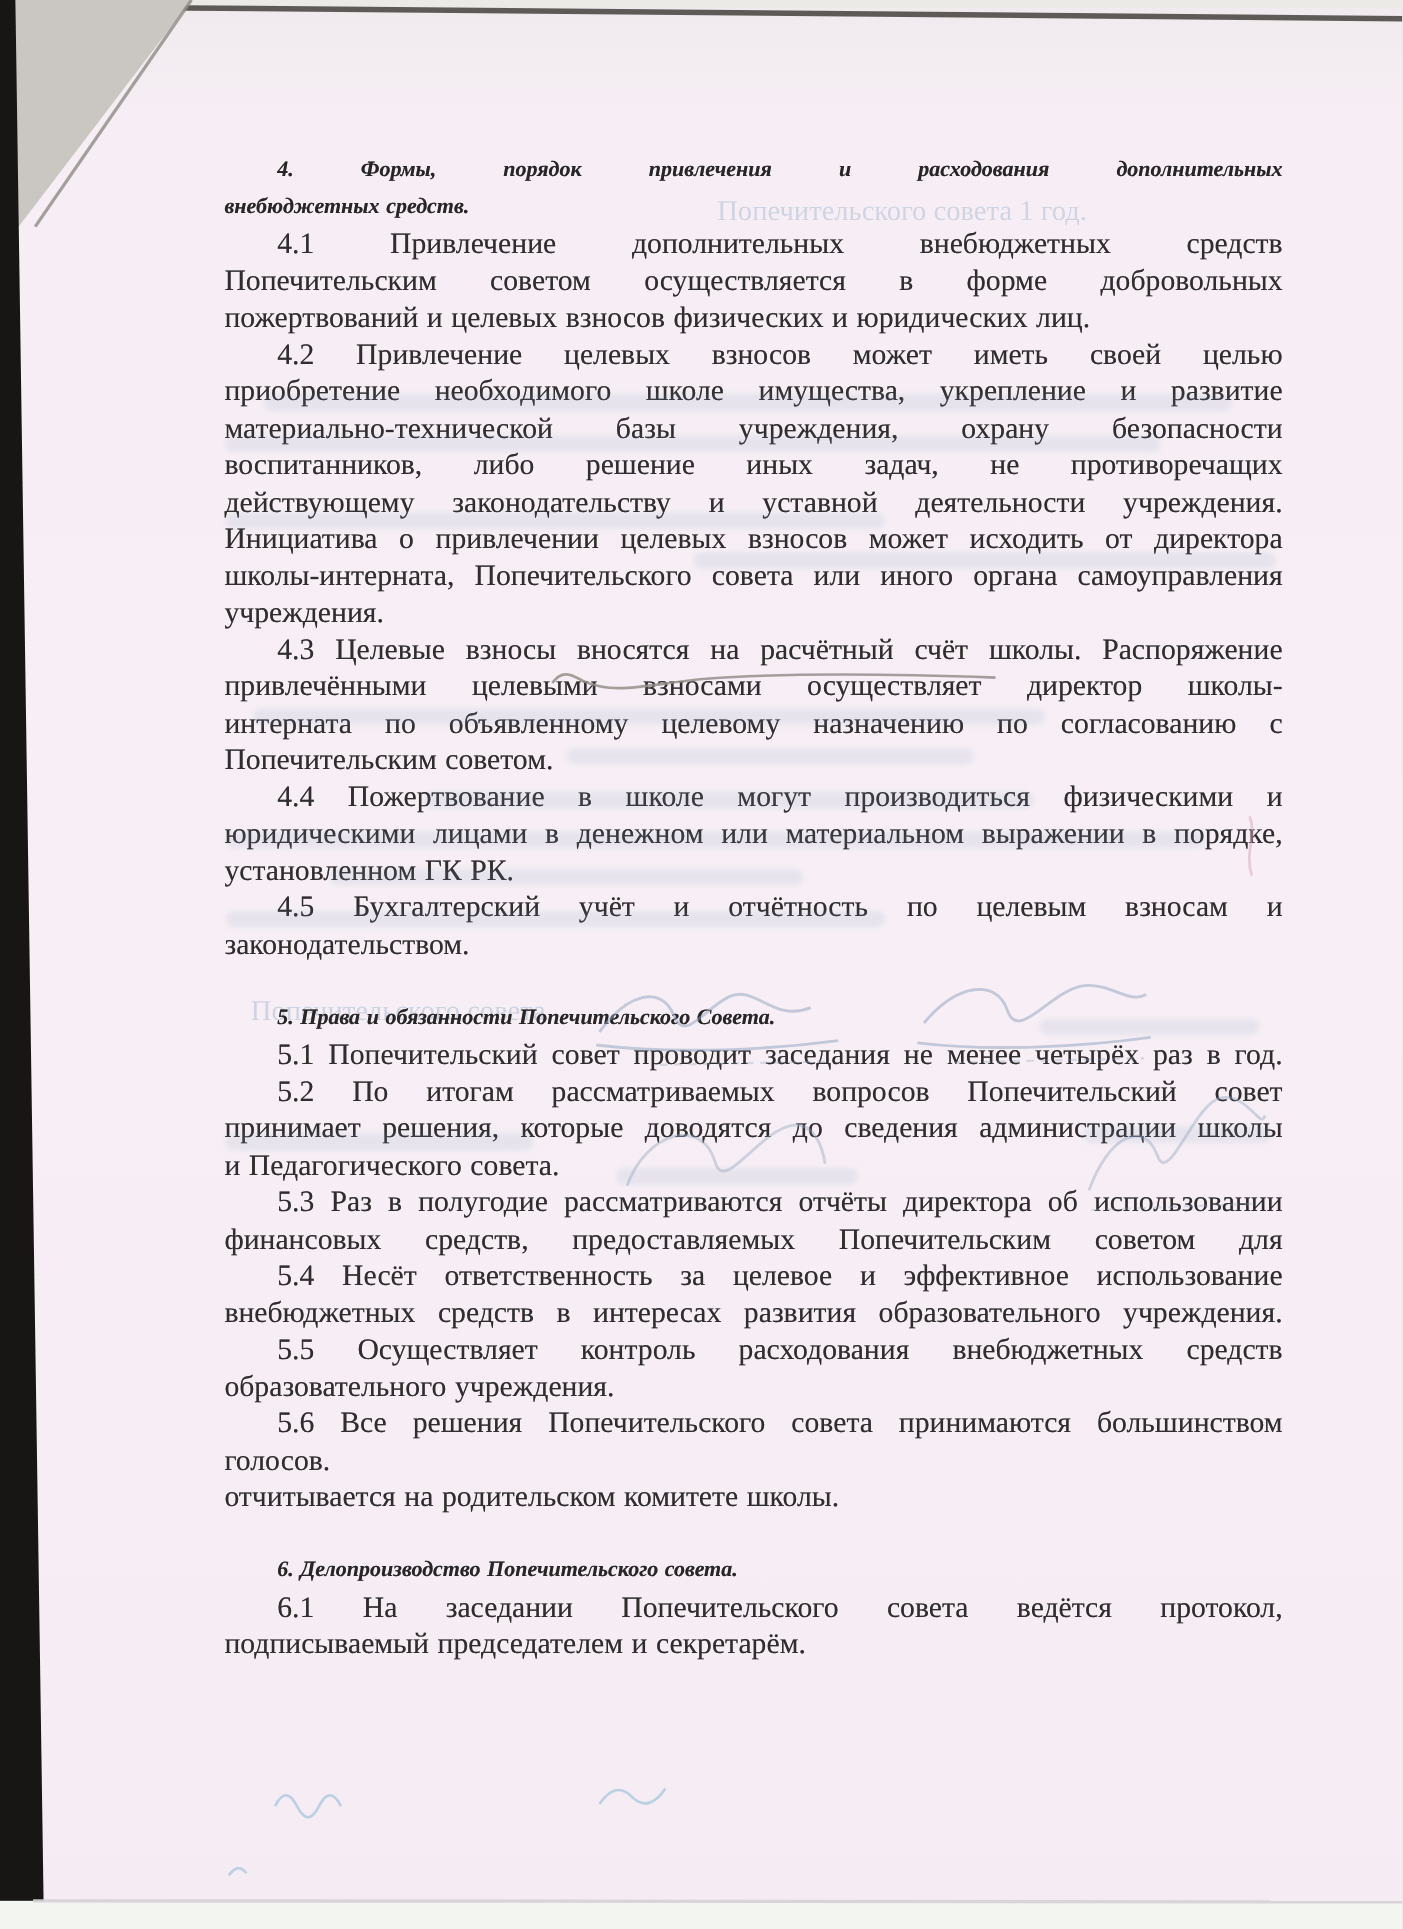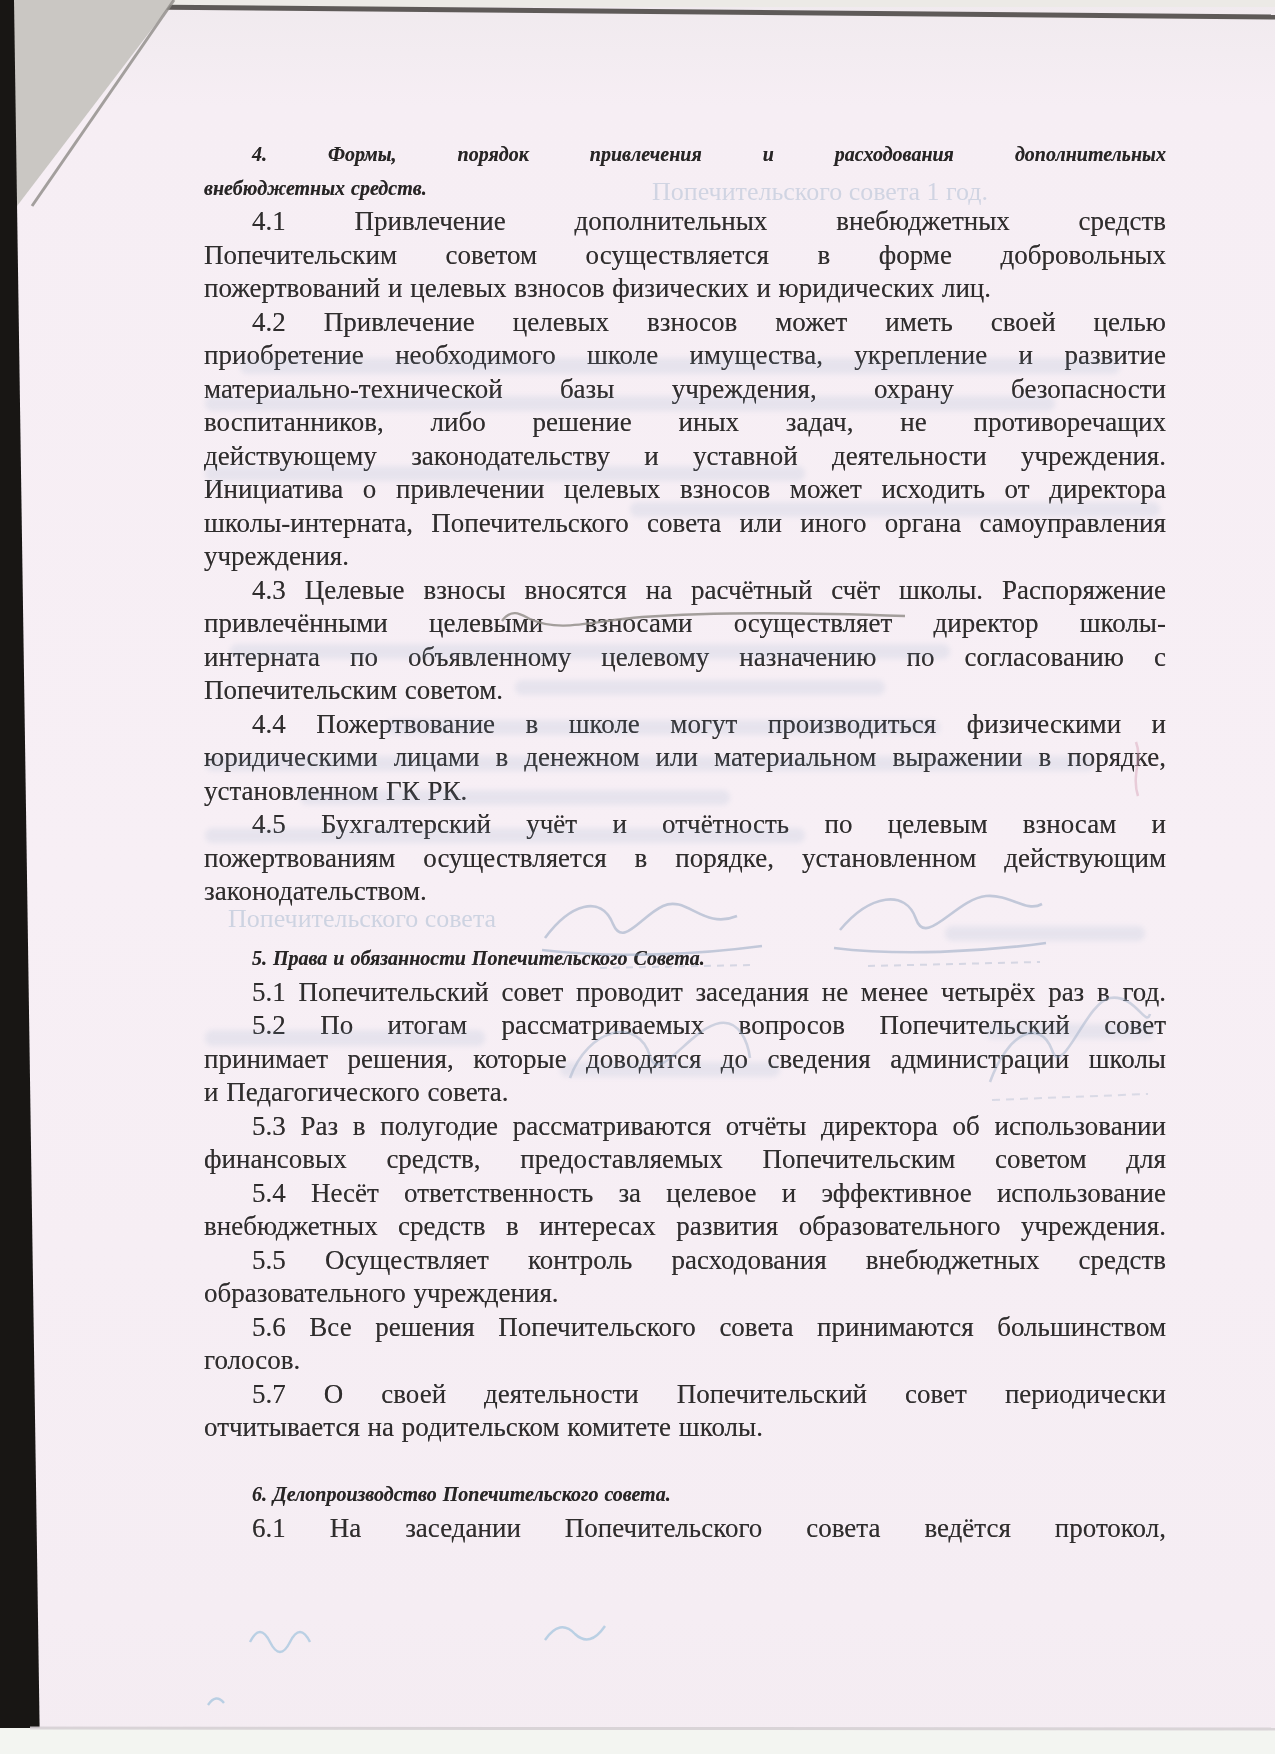--- a/index.html
+++ b/index.html
@@ -56,41 +56,40 @@
       <div class="ln ln-j">школы-интерната, Попечительского совета или иного органа самоуправления</div>
       <div class="ln ln-l">учреждения.</div>
       <div class="ln ln-j ind">4.3 Целевые взносы вносятся на расчётный счёт школы. Распоряжение</div>
       <div class="ln ln-j">привлечёнными целевыми взносами осуществляет директор школы-</div>
       <div class="ln ln-j">интерната по объявленному целевому назначению по согласованию с</div>
       <div class="ln ln-l">Попечительским советом.</div>
       <div class="ln ln-j ind">4.4 Пожертвование в школе могут производиться физическими и</div>
       <div class="ln ln-j">юридическими лицами в денежном или материальном выражении в порядке,</div>
       <div class="ln ln-l">установленном ГК РК.</div>
       <div class="ln ln-j ind">4.5 Бухгалтерский учёт и отчётность по целевым взносам и</div>
-      <div class="ln ln-j">пожертвованиям осуществляется в порядке, установленном действующим</div>
       <div class="ln ln-l">законодательством.</div>
       <div class="ln ln-g"></div>
       <div class="ln ln-hl ind">5. Права и обязанности Попечительского Совета.</div>
       <div class="ln ln-j ind">5.1 Попечительский совет проводит заседания не менее четырёх раз в год.</div>
       <div class="ln ln-j ind">5.2 По итогам рассматриваемых вопросов Попечительский совет</div>
       <div class="ln ln-j">принимает решения, которые доводятся до сведения администрации школы</div>
       <div class="ln ln-l">и Педагогического совета.</div>
       <div class="ln ln-j ind">5.3 Раз в полугодие рассматриваются отчёты директора об использовании</div>
       <div class="ln ln-j">финансовых средств, предоставляемых Попечительским советом для</div>
       <div class="ln ln-j ind">5.4 Несёт ответственность за целевое и эффективное использование</div>
       <div class="ln ln-j">внебюджетных средств в интересах развития образовательного учреждения.</div>
       <div class="ln ln-j ind">5.5 Осуществляет контроль расходования внебюджетных средств</div>
       <div class="ln ln-l">образовательного учреждения.</div>
       <div class="ln ln-j ind">5.6 Все решения Попечительского совета принимаются большинством</div>
       <div class="ln ln-l">голосов.</div>
-      <div class="ln ln-j ind">5.7 О своей деятельности Попечительский совет периодически</div>
       <div class="ln ln-l">отчитывается на родительском комитете школы.</div>
       <div class="ln ln-g"></div>
       <div class="ln ln-hl ind">6. Делопроизводство Попечительского совета.</div>
       <div class="ln ln-j ind">6.1 На заседании Попечительского совета ведётся протокол,</div>
+      <div class="ln ln-l">подписываемый председателем и секретарём.</div>
     </div>
 
   <svg id="artifacts" width="1275" height="1754" viewBox="0 0 1275 1754">
     <defs>
       <filter id="soft" x="-40%" y="-40%" width="180%" height="180%">
         <feGaussianBlur stdDeviation="2.5"></feGaussianBlur>
       </filter>
     </defs>
 
     <rect x="14" y="0" width="1261" height="7" fill="#eceae6"></rect>

